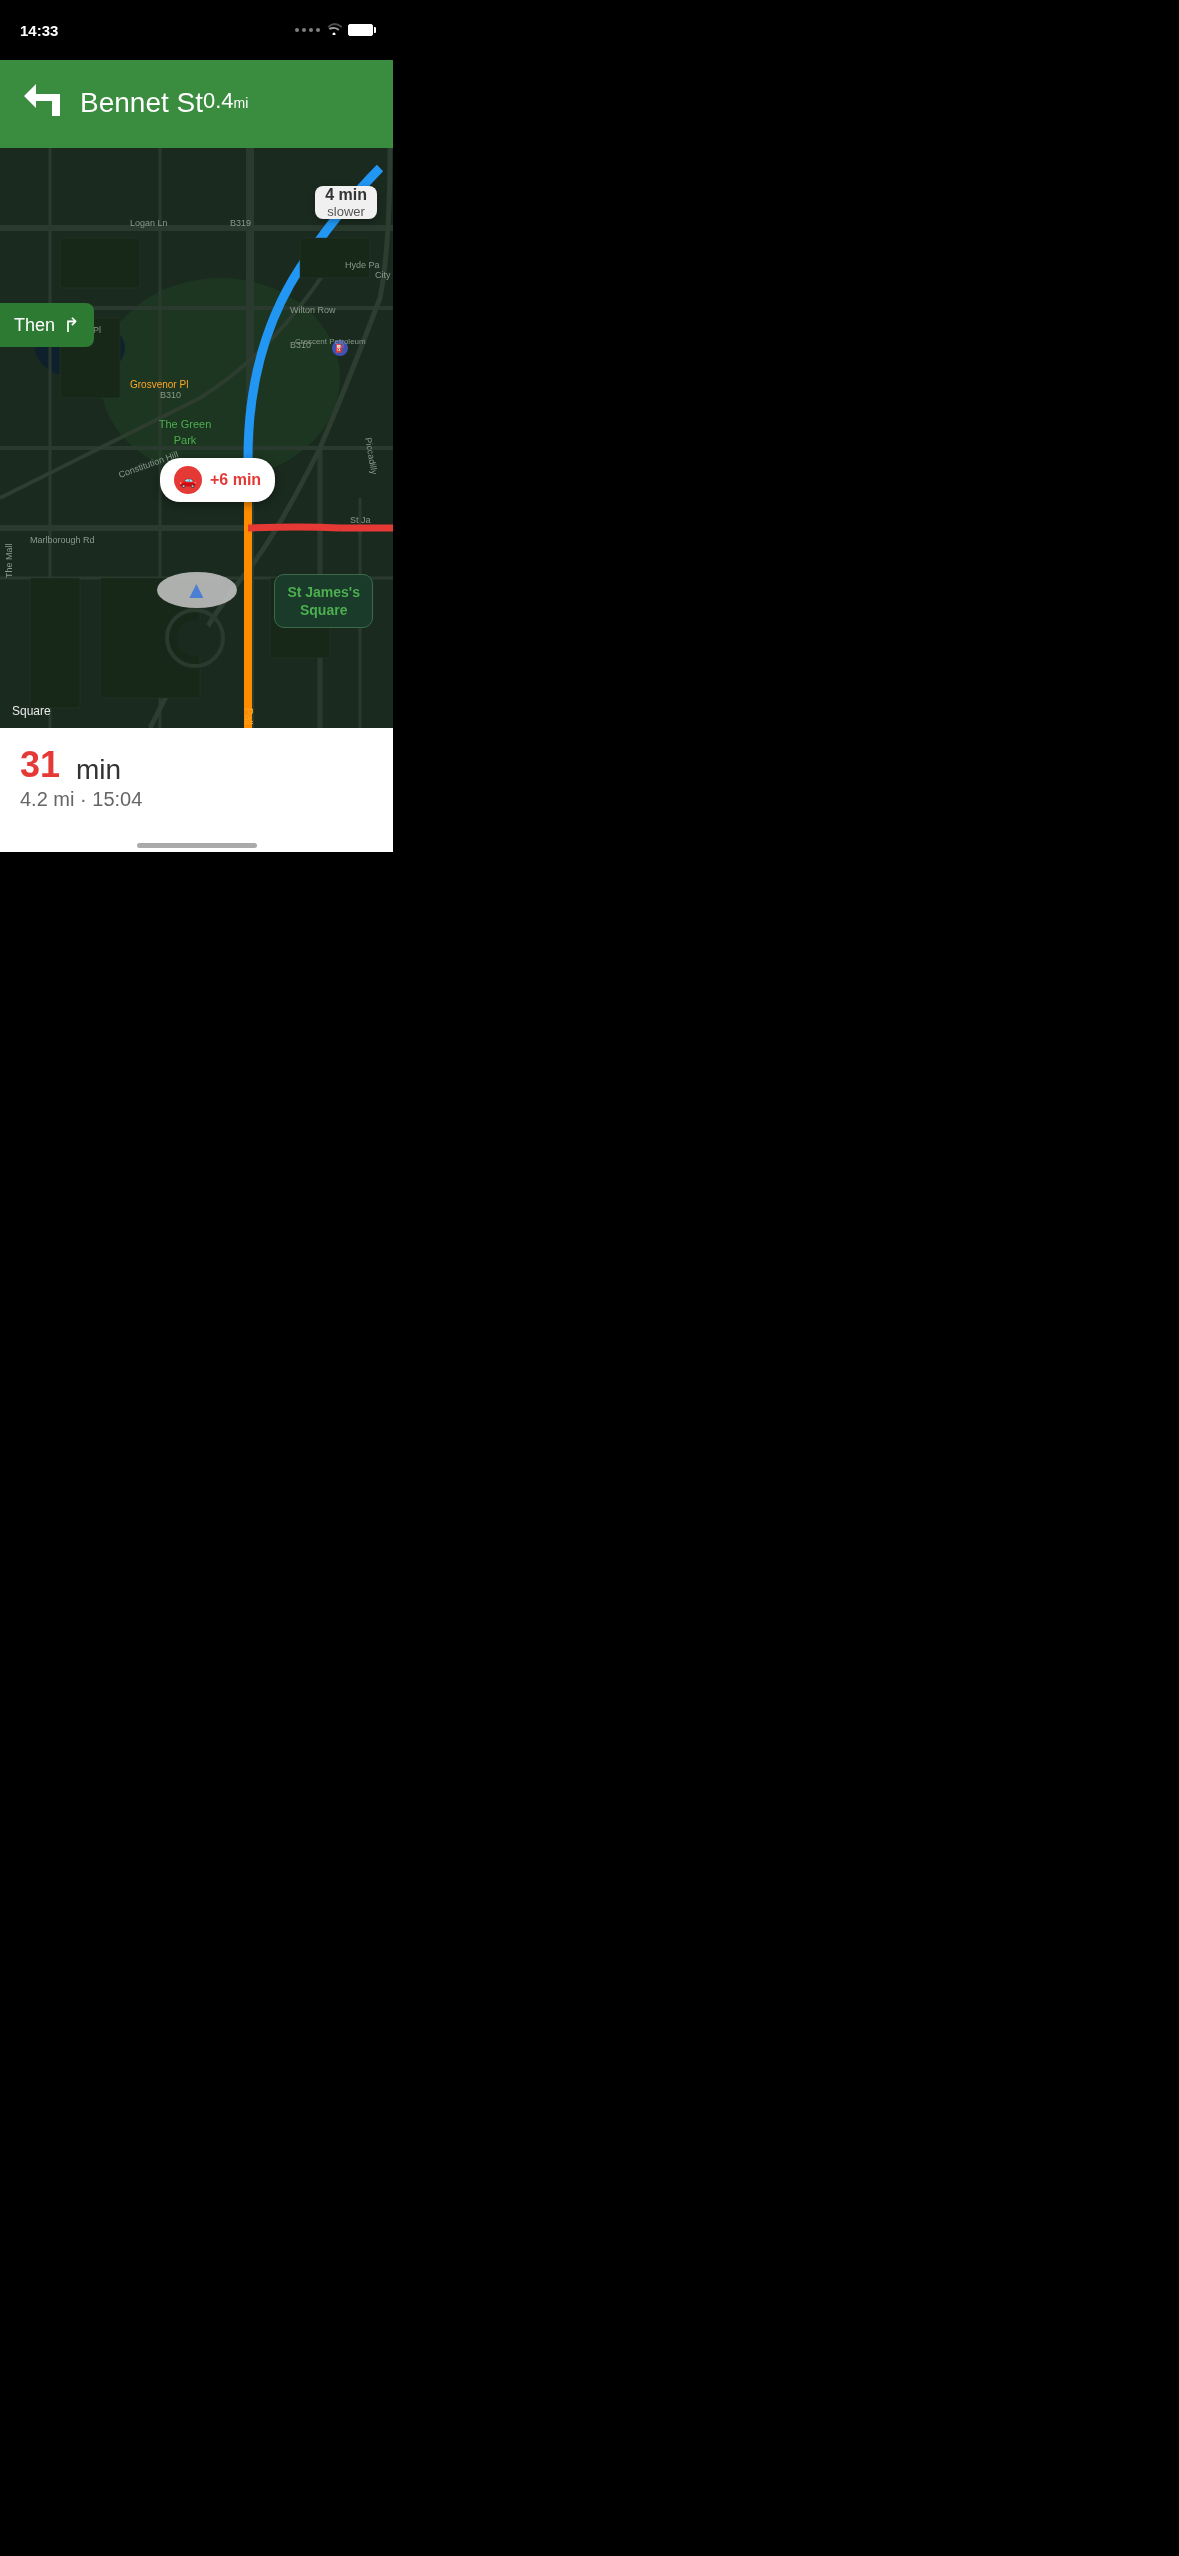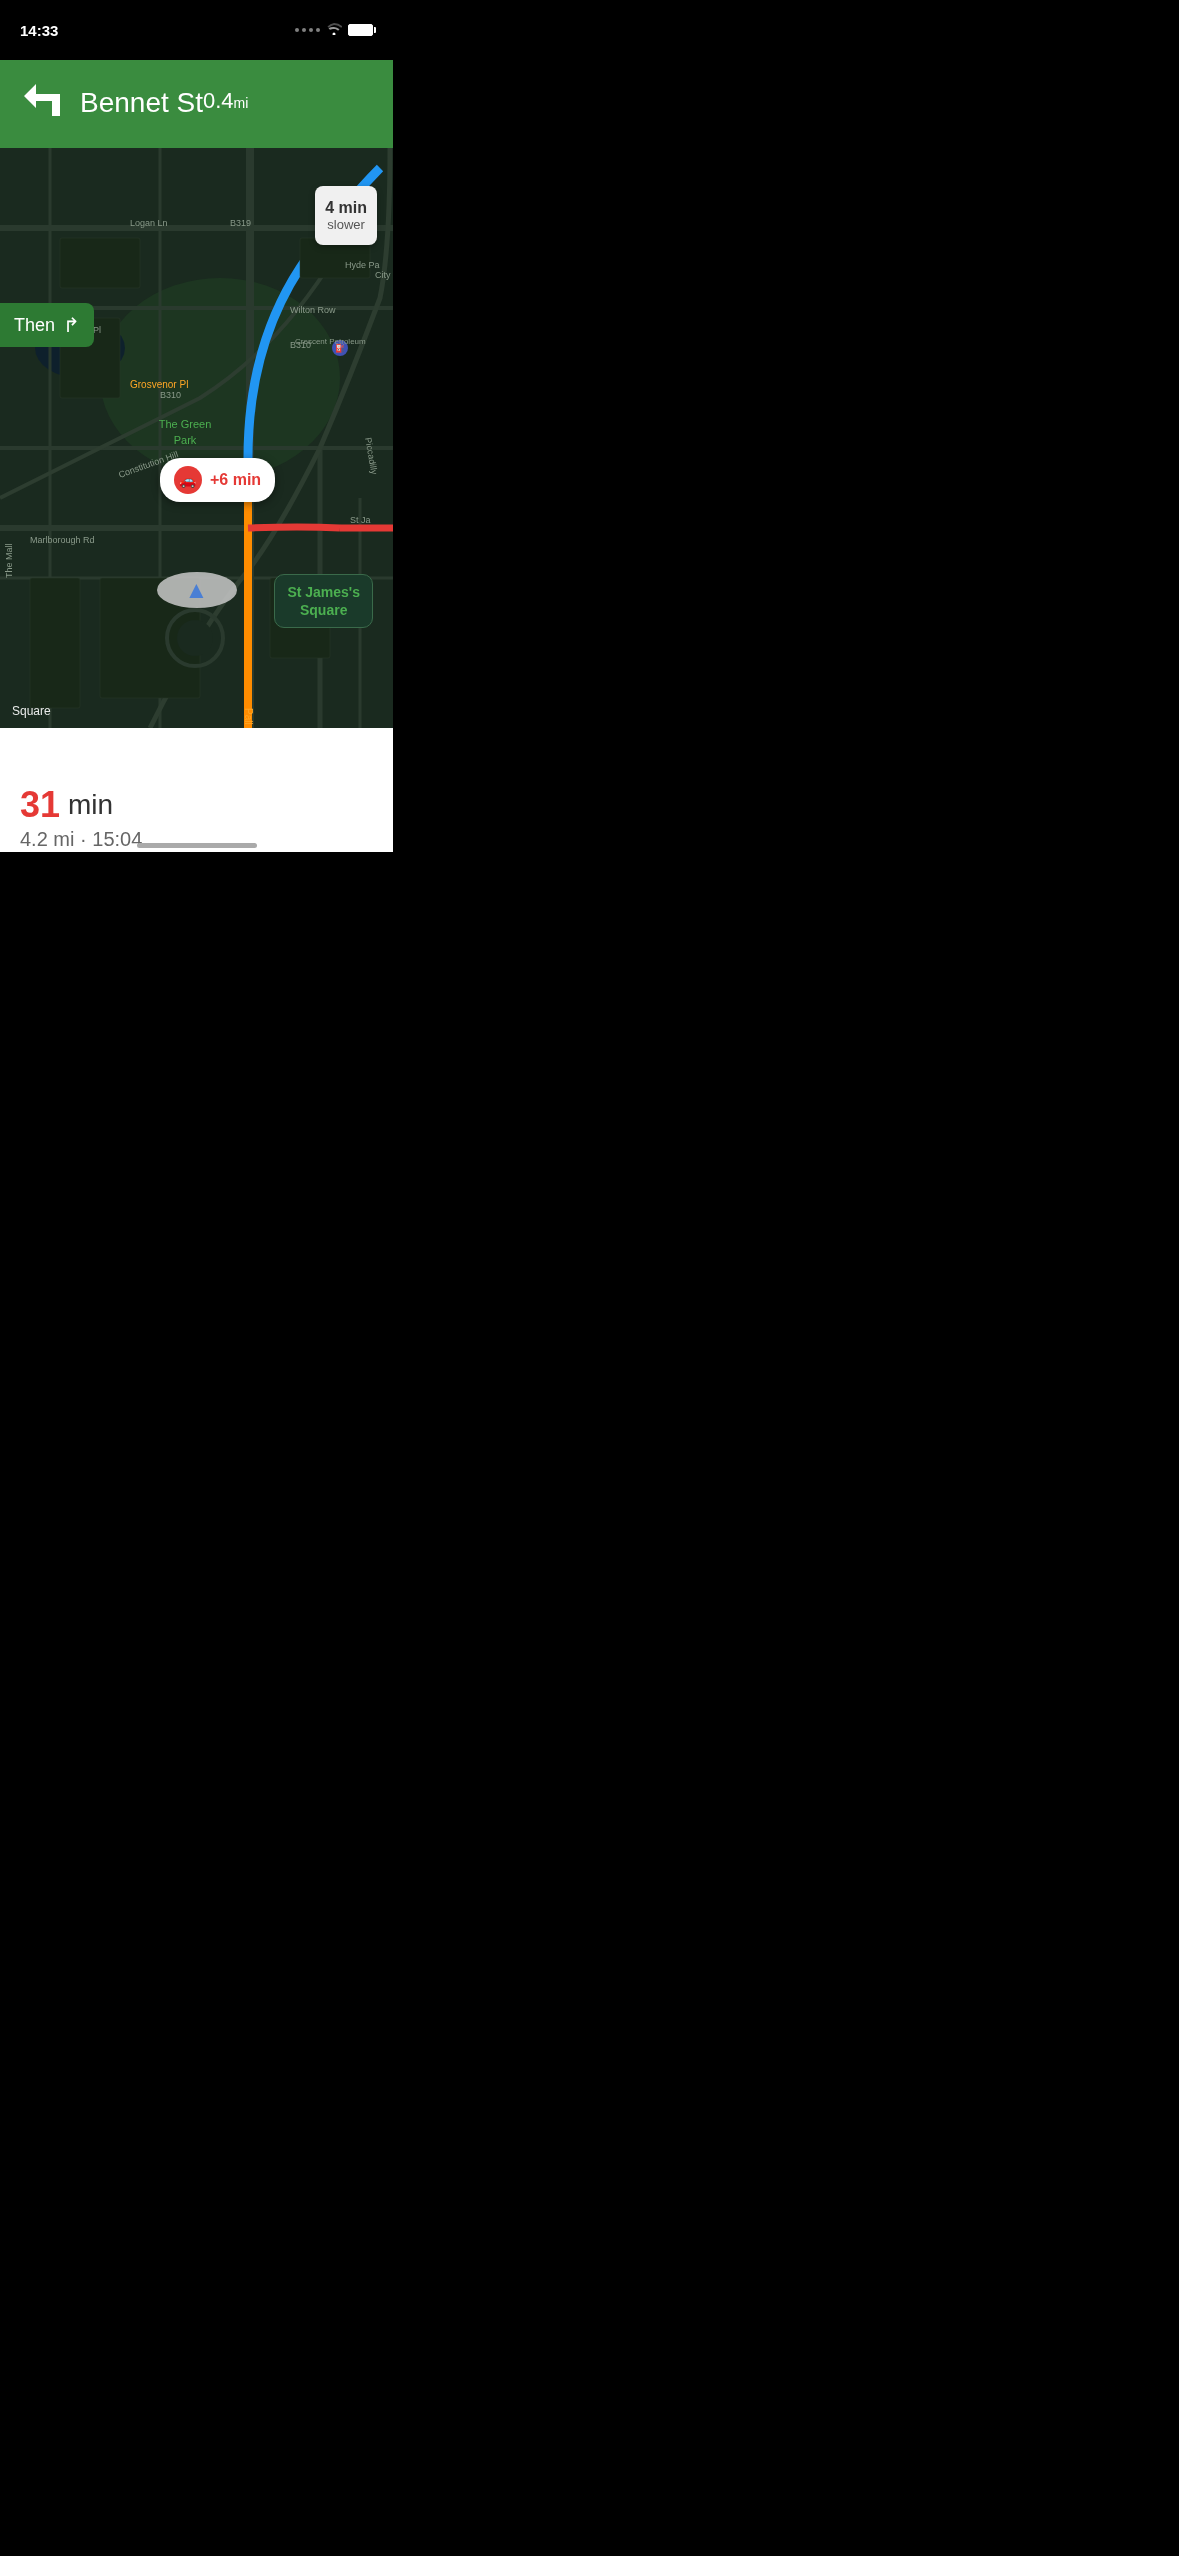--- a/index.html
+++ b/index.html
@@ -141,21 +141,21 @@
       height: 100%;
     }
 
     
     .alt-route-badge {
       position: absolute;
       top: 38px;
       right: 16px;
       background: #f0f0f0;
       border-radius: 8px;
-      padding: 13px 10px;
+      padding: 0 10px;
       text-align: center;
       z-index: 10;
       box-shadow: 0 2px 6px rgba(0,0,0,0.3);
     }
     .alt-route-badge .mins {
       font-size: 16px;
       font-weight: 600;
       color: #333;
     }
     .alt-route-badge .slower {
@@ -250,23 +250,22 @@
     }
 
     
     .bottom-panel {
       background: #fff;
       padding: 16px 20px 10px 20px;
       height: 100px;
     }
     .eta-row {
       display: flex;
-      align-items: center;
-      gap: 8px;
-      margin-top: 40px;
+      align-items: flex-end;
+      gap: 16px;
     }
     .eta-minutes {
       color: #e53935;
       font-size: 36px;
       font-weight: 700;
     }
     .eta-min-label {
       color: #333;
       font-size: 28px;
       font-weight: 400;

